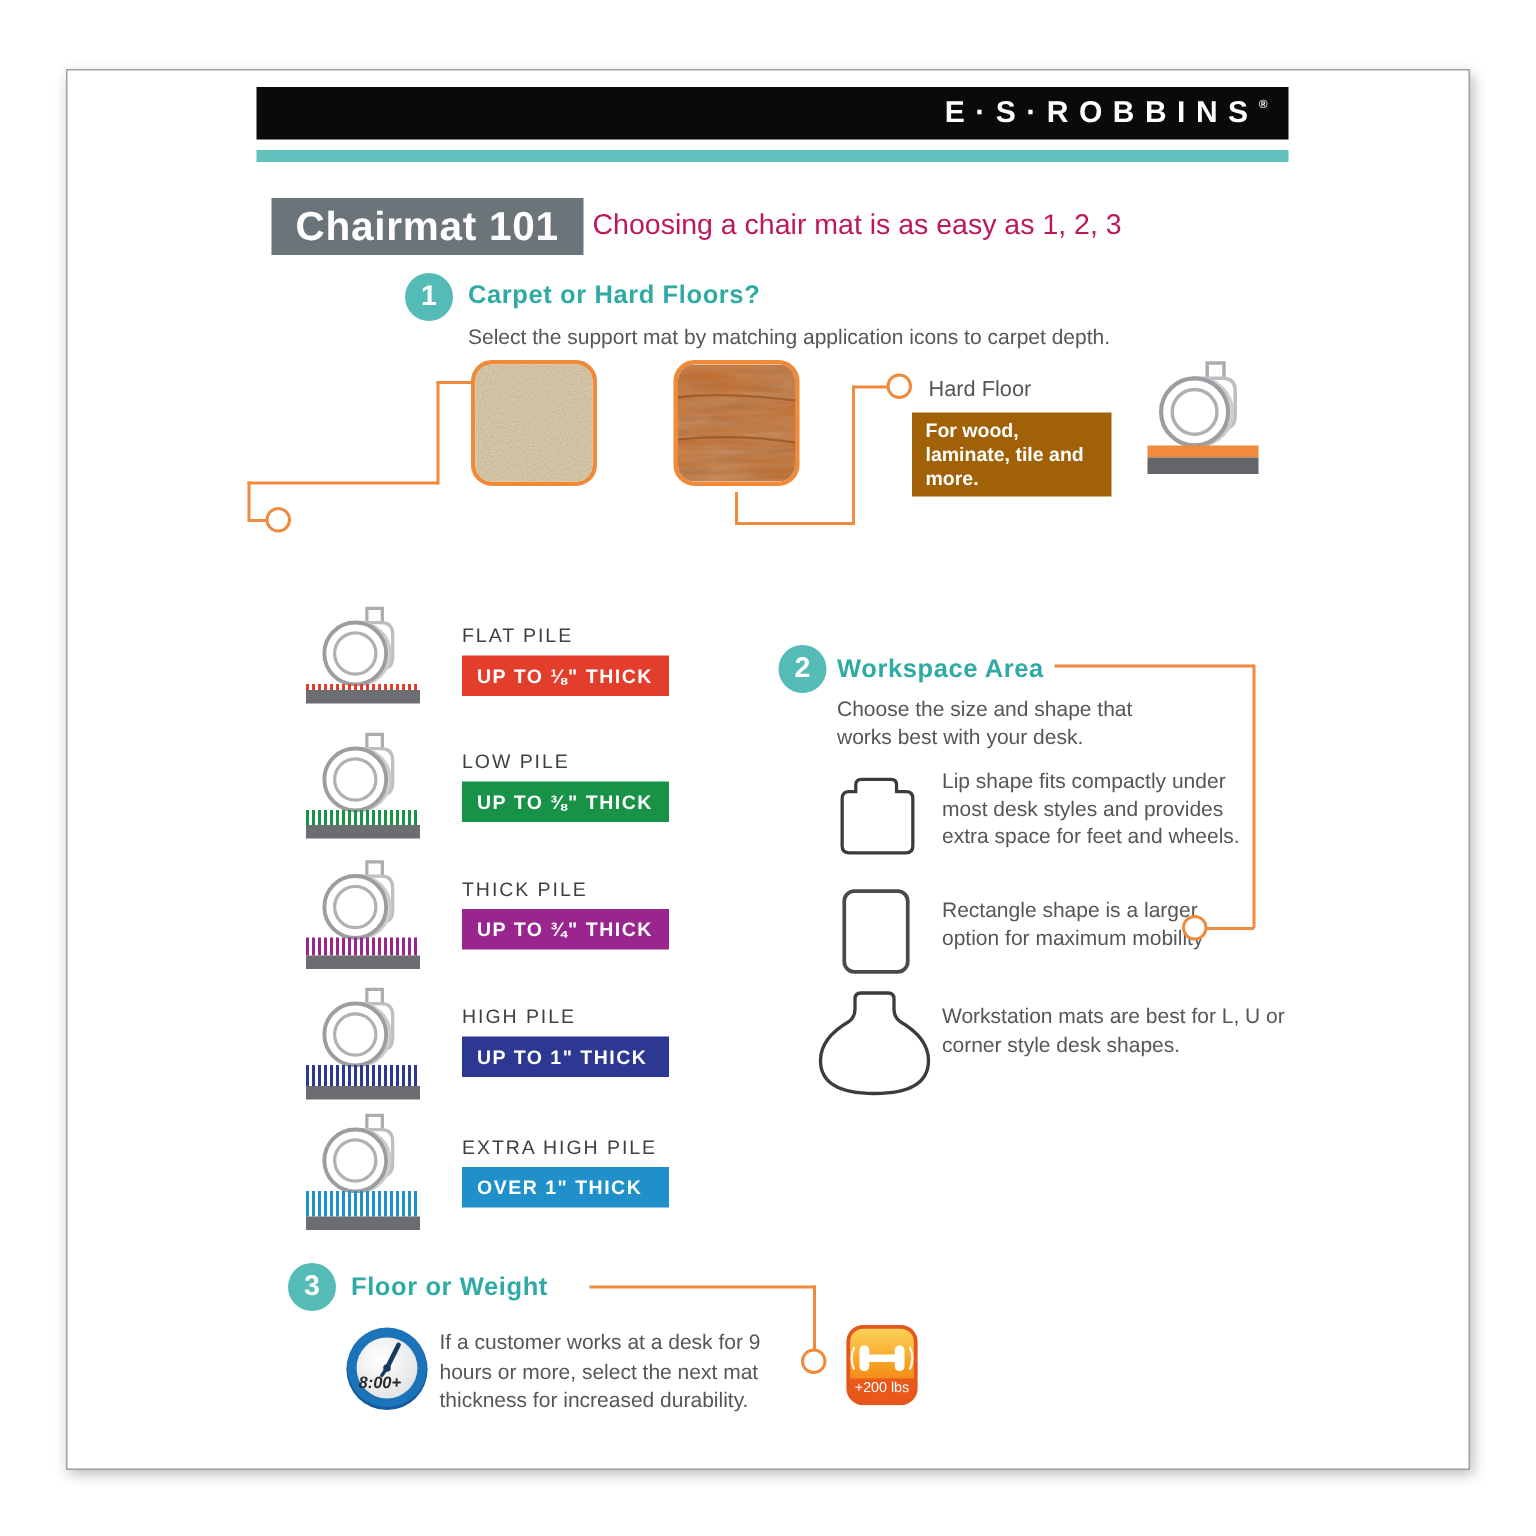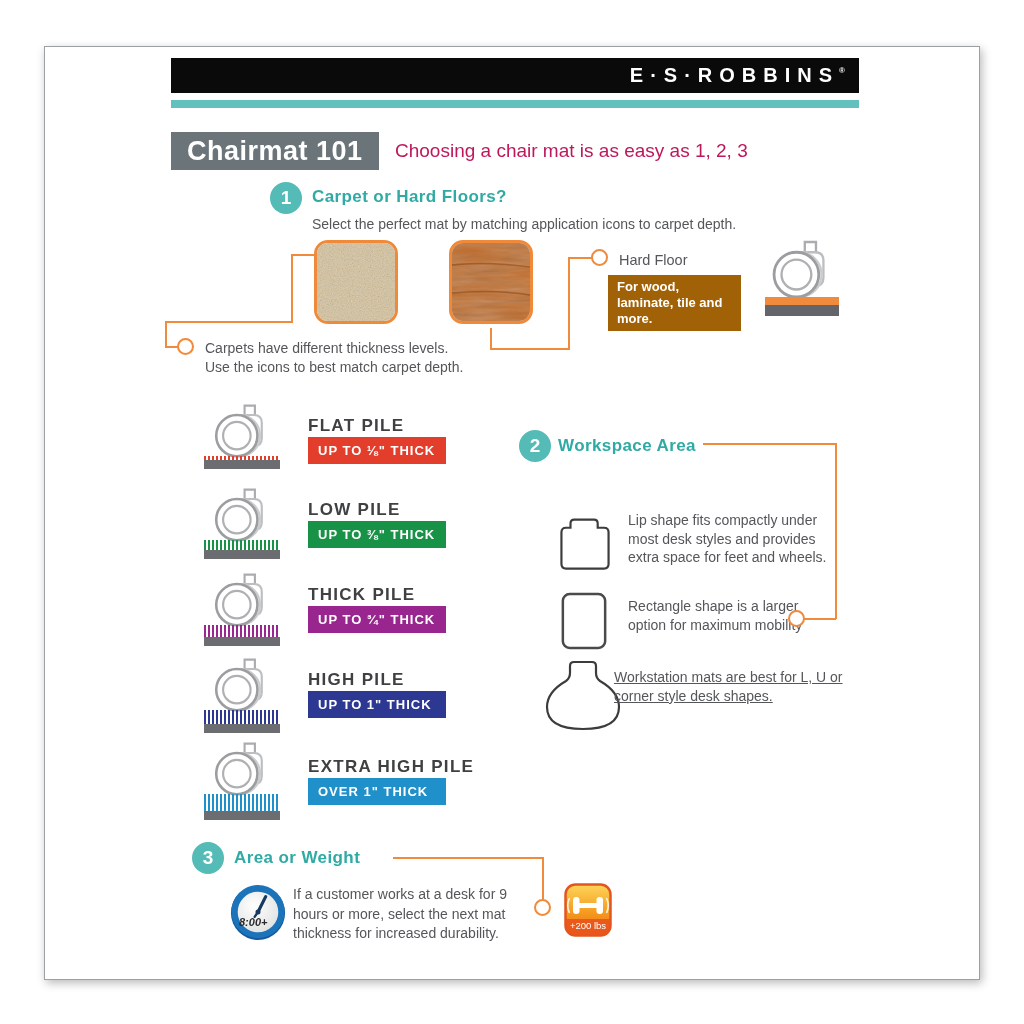--- a/index.html
+++ b/index.html
@@ -8,21 +8,21 @@
   #card{position:absolute;left:44px;top:46px;width:936px;height:934px;background:#ffffff;
         border:1px solid #9aa0a3;box-shadow:2px 3px 9px rgba(0,0,0,.28);}
 
   
   .black-bar{position:absolute;left:126px;top:11px;width:688px;height:35px;background:#0a0a0a;
              display:flex;align-items:center;justify-content:flex-end;padding-right:14px;}
   .brand{color:#ffffff;font-weight:bold;font-size:20px;letter-spacing:7px;white-space:nowrap;}
   .brand sup{font-size:8px;letter-spacing:0;vertical-align:9px;}
   .teal-bar{position:absolute;left:126px;top:53px;width:688px;height:8px;background:#63c1bd;}
 
-  .title-box{position:absolute;left:126px;top:85px;height:38px;background:#6b7478;color:#fff;
+  .title-box{position:absolute;left:136px;top:85px;height:38px;background:#6b7478;color:#fff;
              font-weight:bold;font-size:27px;display:flex;align-items:center;padding:0 16px;letter-spacing:.5px;}
   .tagline{position:absolute;left:350px;top:93px;font-size:19px;color:#be185d;}
 
   
   .num-circle{position:absolute;width:32px;height:32px;border-radius:50%;background:#55bbb6;color:#fff;
               font-weight:bold;font-size:19px;display:flex;align-items:center;justify-content:center;}
   .sec-heading{position:absolute;color:#2faaa4;font-weight:bold;font-size:17px;letter-spacing:.4px;}
   .body-text{color:#55565a;font-size:14px;line-height:19px;}
 
   
@@ -40,21 +40,21 @@
 
   
   .caster-block{position:absolute;display:flex;flex-direction:column;align-items:center;}
   .caster-block svg.cast{display:block;}
   .pile-strip{width:76px;margin-top:-2px;background:repeating-linear-gradient(90deg,currentColor 0 2px,rgba(255,255,255,0) 2px 4px);}
   .base-bar{width:76px;height:9px;background:#6b6d70;}
   .hf-orange{width:74px;height:8px;background:#f08a3c;margin-top:-2px;}
   .hf-gray{width:74px;height:11px;background:#63656a;}
 
   
-  .pile-label{position:absolute;font-weight:bold;font-size:17px;color:#3f4042;letter-spacing:1.3px;}
+  .pile-label{position:absolute;font-weight:normal;font-size:13px;color:#3f4042;letter-spacing:1.3px;}
   .pile-bar{position:absolute;width:138px;height:27px;color:#fff;font-weight:bold;font-size:13px;
             letter-spacing:1px;display:flex;align-items:center;padding-left:10px;}
 
   .shape-icon{position:absolute;}
   .note{position:absolute;}
 
   
   .clock-wrap{position:absolute;width:58px;height:58px;}
   .clock-label{position:absolute;left:10px;top:33px;font-size:11px;font-weight:bold;font-style:italic;color:#2b2b2b;}
   .weight-wrap{position:absolute;width:48px;height:54px;}
@@ -98,21 +98,21 @@
     <div class="black-bar">
       <span class="brand"><span>E·S·ROBBINS</span><sup>®</sup></span>
     </div>
     <div class="teal-bar"></div>
 
     <div class="title-box">Chairmat 101</div>
     <div class="tagline">Choosing a chair mat is as easy as 1, 2, 3</div>
 
     <div class="num-circle" style="left:225px;top:135px;">1</div>
     <div class="sec-heading" style="left:267px;top:140px;">Carpet or Hard Floors?</div>
-    <div class="body-text" style="position:absolute;left:267px;top:168px;">Select the perfect mat by matching application icons to carpet depth.</div>
+    <div class="body-text" style="position:absolute;left:267px;top:168px;">Select the support mat by matching application icons to carpet depth.</div>
 
     <div class="photo" style="left:269px;top:193px;">
       <svg width="78" height="78">
         <rect width="78" height="78" fill="#d8c49c"></rect>
         <rect width="78" height="78" filter="url(#speckle)" opacity="0.5"></rect>
       </svg>
     </div>
     <div class="photo" style="left:404px;top:193px;">
       <svg width="78" height="78">
         <rect width="78" height="78" fill="#bf6b2a"></rect>
@@ -125,24 +125,20 @@
     <div class="orange-box" style="left:563px;top:228px;width:133px;">For wood, laminate, tile and more.</div>
 
     <div class="caster-block" style="left:716px;top:192px;">
       <svg class="cast" width="82" height="60">
           <use href="#cast"></use>
         </svg>
       <div class="hf-orange"></div>
       <div class="hf-gray"></div>
     </div>
 
-    <div class="note body-text" style="left:160px;top:292px;">
-      <div>Carpets have different thickness levels.</div>
-      <div>Use the icons to best match carpet depth.</div>
-    </div>
 
     <div class="caster-block" style="left:159px;top:356px;color:#e23e2b;">
       <svg class="cast" width="76" height="55">
           <use href="#cast"></use>
         </svg>
       <div class="pile-strip" style="height:4px;"></div>
       <div class="base-bar"></div>
     </div>
     <div class="pile-label" style="left:263px;top:369px;">FLAT PILE</div>
     <div class="pile-bar" style="left: 263px; top: 390px; background-color: rgb(226, 62, 43);">UP TO ⅛" THICK</div>
@@ -182,44 +178,48 @@
           <use href="#cast"></use>
         </svg>
       <div class="pile-strip" style="height:17px;"></div>
       <div class="base-bar"></div>
     </div>
     <div class="pile-label" style="left:263px;top:710px;">EXTRA HIGH PILE</div>
     <div class="pile-bar" style="left: 263px; top: 731px; background-color: rgb(31, 144, 201);">OVER 1" THICK</div>
 
     <div class="num-circle" style="left:474px;top:383px;">2</div>
     <div class="sec-heading" style="left:513px;top:389px;">Workspace Area</div>
+    <div class="body-text" style="position:absolute;left:513px;top:416px;">
+      <div>Choose the size and shape that</div>
+      <div>works best with your desk.</div>
+    </div>
 
     <div class="shape-icon" style="left:511px;top:468px;">
       <svg width="58" height="60" viewBox="0 0 64 62">
         <path d="M20 3 H42 Q46 3 46 7 V12 H53 Q58 12 58 17 V52 Q58 57 53 57 H11 Q6 57 6 52 V17 Q6 12 11 12 H16 V7 Q16 3 20 3 Z" fill="#ffffff" stroke="#3c3c3c" stroke-width="2.4"></path>
       </svg>
     </div>
     <div class="body-text" style="position:absolute;left:583px;top:464px;width:215px;line-height:18.5px;">Lip shape fits compactly under most desk styles and provides extra space for feet and wheels.</div>
 
     <div class="shape-icon" style="left:514px;top:544px;">
       <svg width="50" height="60" viewBox="0 0 52 62">
         <rect x="4" y="3" width="44" height="56" rx="7" fill="#ffffff" stroke="#4a4a4a" stroke-width="2.6"></rect>
       </svg>
     </div>
     <div class="body-text" style="position:absolute;left:583px;top:550px;width:180px;line-height:18.5px;">Rectangle shape is a larger option for maximum mobility</div>
 
     <div class="shape-icon" style="left:498px;top:612px;">
       <svg width="80" height="74" viewBox="0 0 80 74">
         <path d="M31 3 H49 Q53 3 53 7 V14 Q53 19 57 22 Q76 33 76 48 Q76 70 40 70 Q4 70 4 48 Q4 33 23 22 Q27 19 27 14 V7 Q27 3 31 3 Z" fill="#ffffff" stroke="#3c3c3c" stroke-width="2.2"></path>
       </svg>
     </div>
-    <div class="body-text" style="position:absolute;left:569px;top:621px;width:250px;line-height:18.5px;text-decoration:underline;">Workstation mats are best for L, U or corner style desk shapes.</div>
+    <div class="body-text" style="position:absolute;left:583px;top:621px;width:250px;line-height:18.5px;">Workstation mats are best for L, U or corner style desk shapes.</div>
 
     <div class="num-circle" style="left:147px;top:795px;">3</div>
-    <div class="sec-heading" style="left:189px;top:801px;">Area or Weight</div>
+    <div class="sec-heading" style="left:189px;top:801px;">Floor or Weight</div>
 
     <div class="clock-wrap" style="left:184px;top:836px;">
       <svg width="58" height="58" viewBox="0 0 60 60">
         <circle cx="30" cy="31" r="28" fill="#155a9e"></circle>
         <circle cx="30" cy="29.5" r="27.5" fill="#1b74ba"></circle>
         <circle cx="30" cy="30" r="21" fill="url(#cface)"></circle>
         <path d="M30 30 L38 14" stroke="#16395f" stroke-width="3.2" stroke-linecap="round"></path>
         <path d="M30 30 L26.5 35" stroke="#16395f" stroke-width="2.4" stroke-linecap="round"></path>
         <circle cx="30" cy="30" r="2.6" fill="#16395f"></circle>
       </svg>

